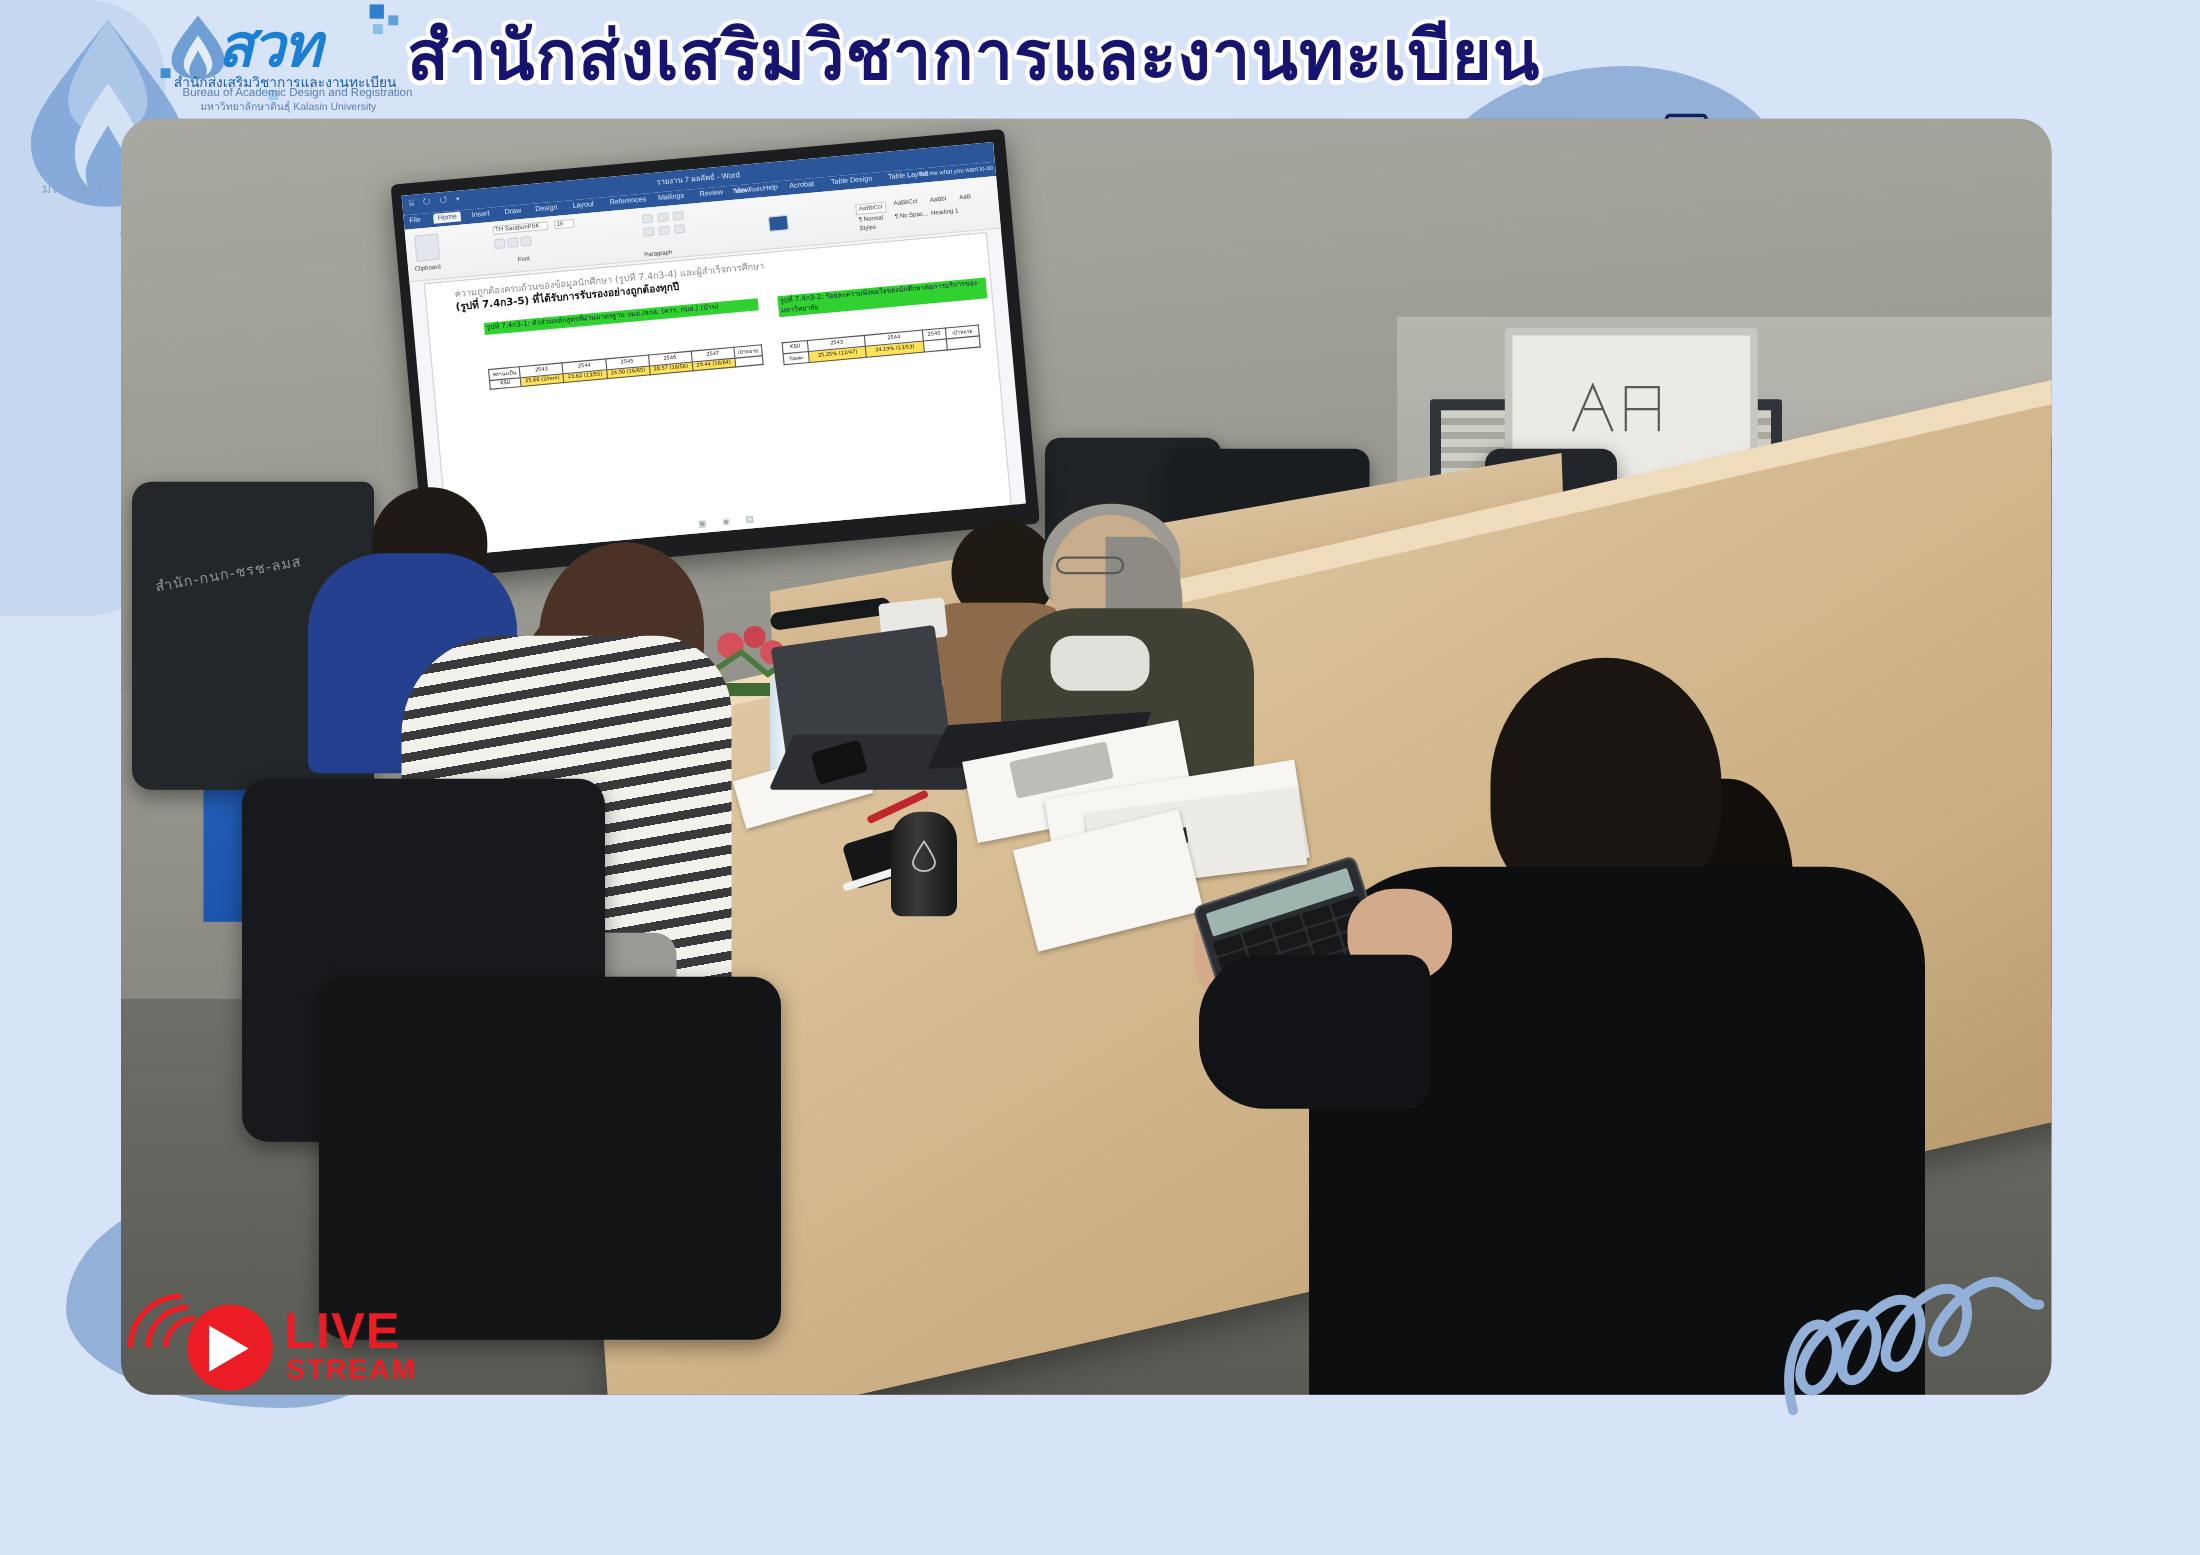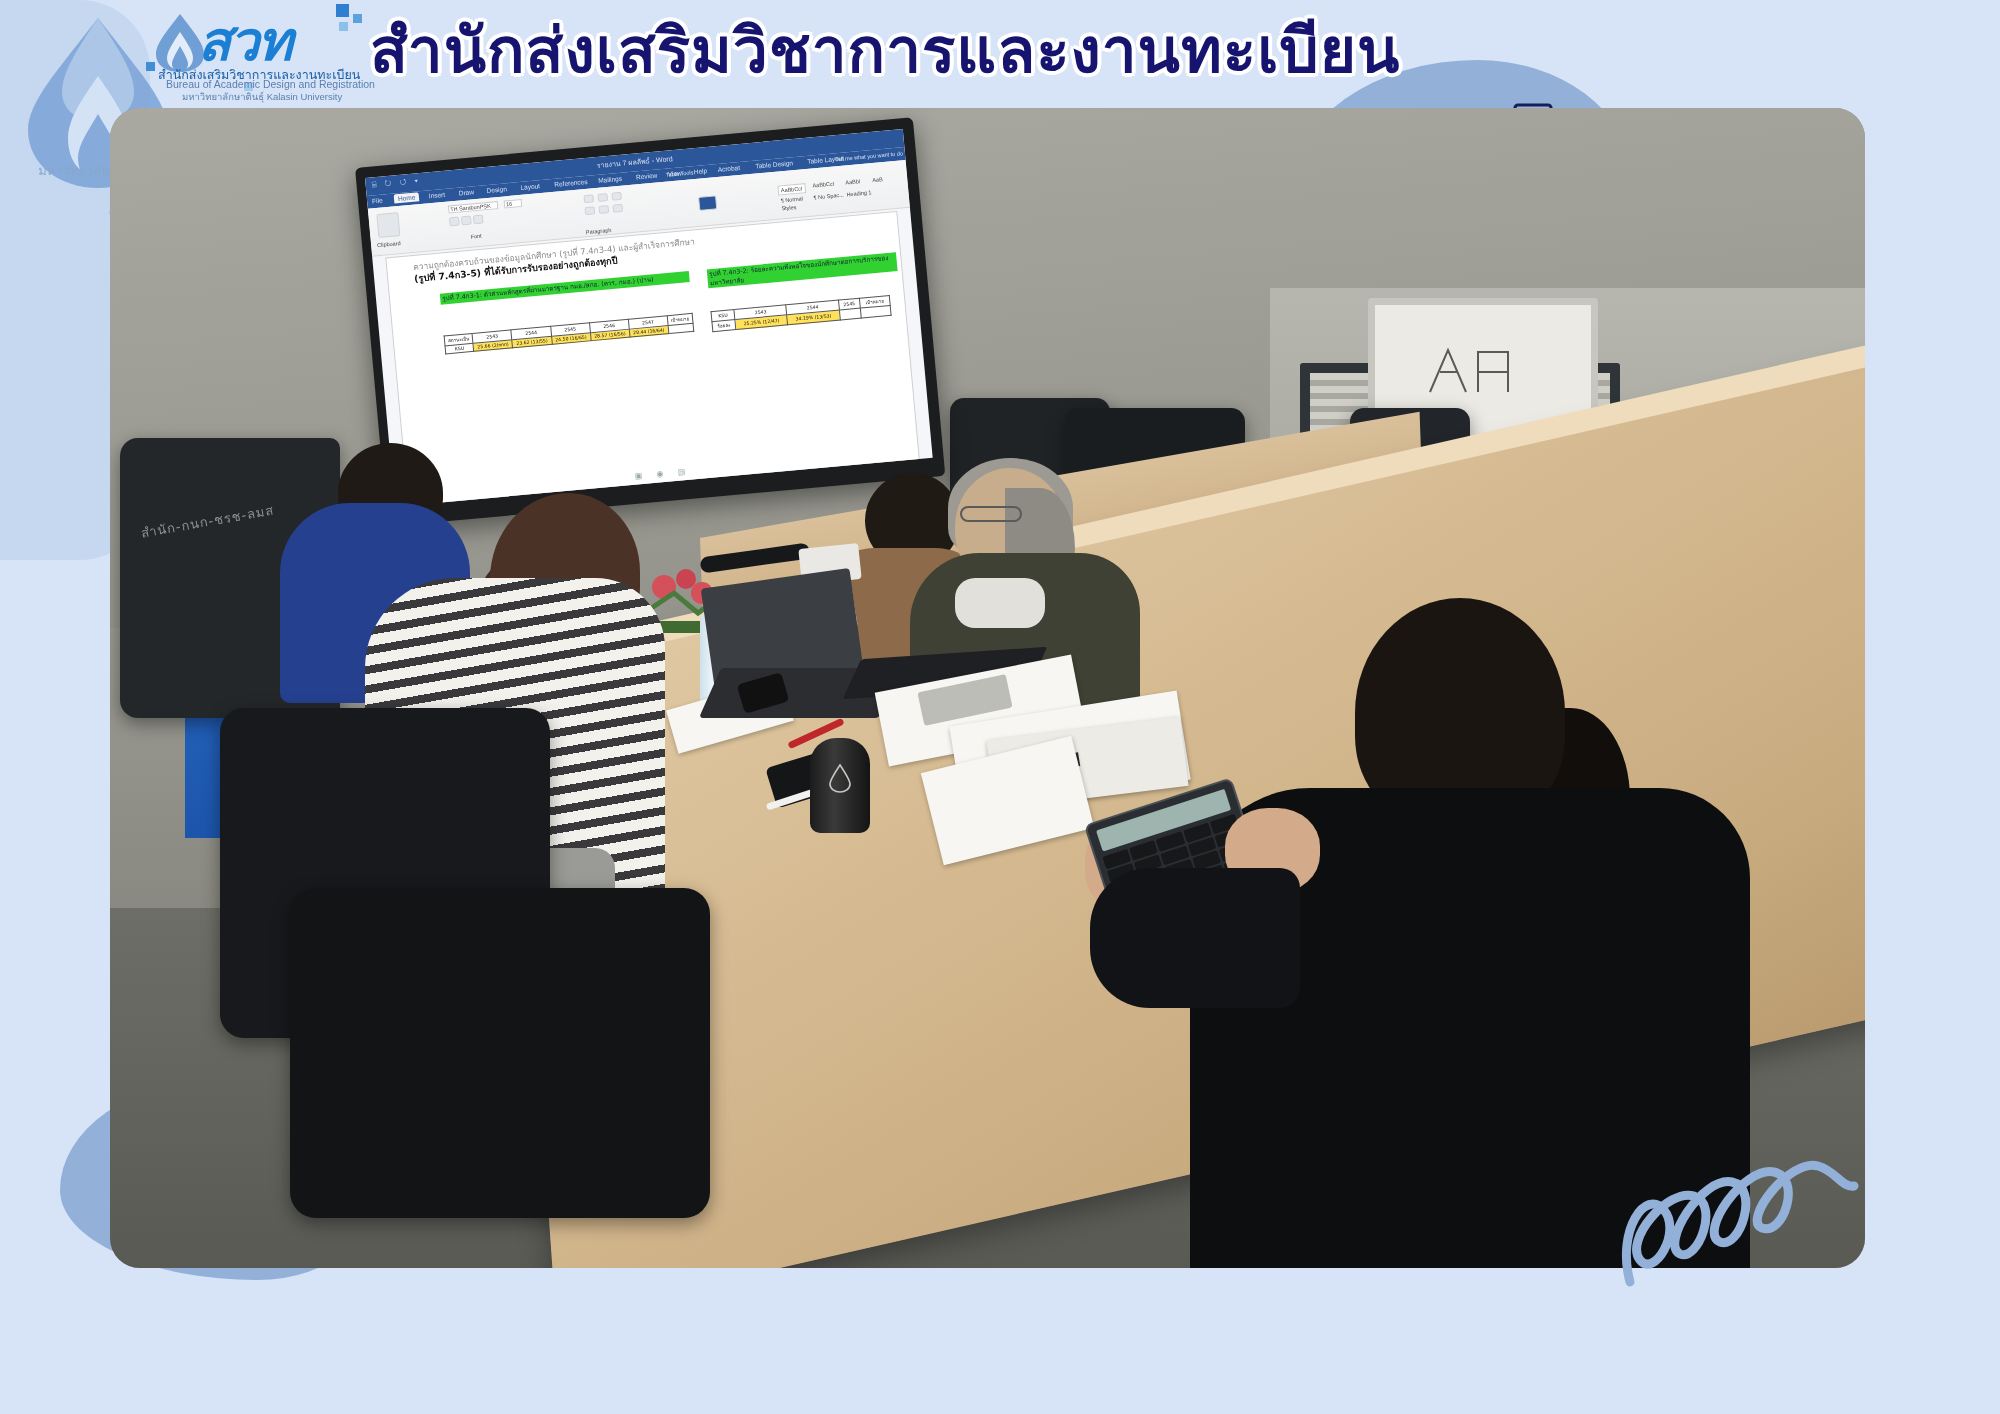--- a/index.html
+++ b/index.html
@@ -605,20 +605,30 @@
     <div class="ph person" id="p5-hand2"></div>
     <div class="ph person" id="p5-arm"></div>
   </div>
 
   <div id="squiggle-deco">
     <svg viewBox="0 0 260 180" width="260" height="180" aria-hidden="true">
       <path d="M10 172 C-4 120 26 78 44 100 C62 122 34 168 20 150 C4 130 48 78 74 86 C100 94 78 152 60 144 C40 134 82 66 112 72 C140 78 120 140 100 132 C78 122 124 56 154 62 C182 68 164 126 142 118 C122 110 170 48 198 56 C216 61 222 78 234 76" fill="none" stroke="#93b0d8" stroke-width="9" stroke-linecap="round"></path>
     </svg>
   </div>
 
+  <div id="live-badge">
+    <div class="wave" id="wave3"></div>
+    <div class="wave" id="wave2"></div>
+    <div class="wave" id="wave1"></div>
+    <div id="live-circle">
+      <div id="live-play"></div>
+    </div>
+    <div id="live-word">LIVE</div>
+    <div id="stream-word">STREAM</div>
+  </div>
 
   <div id="footer">
     
     
 
     
     
     
   </div>
 

